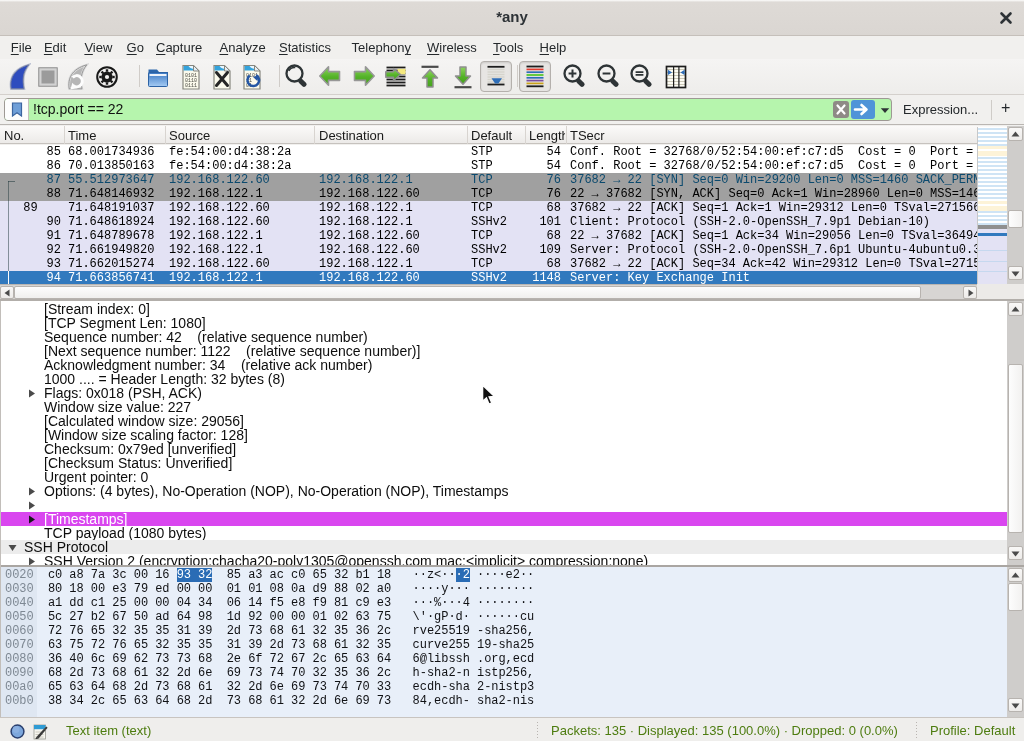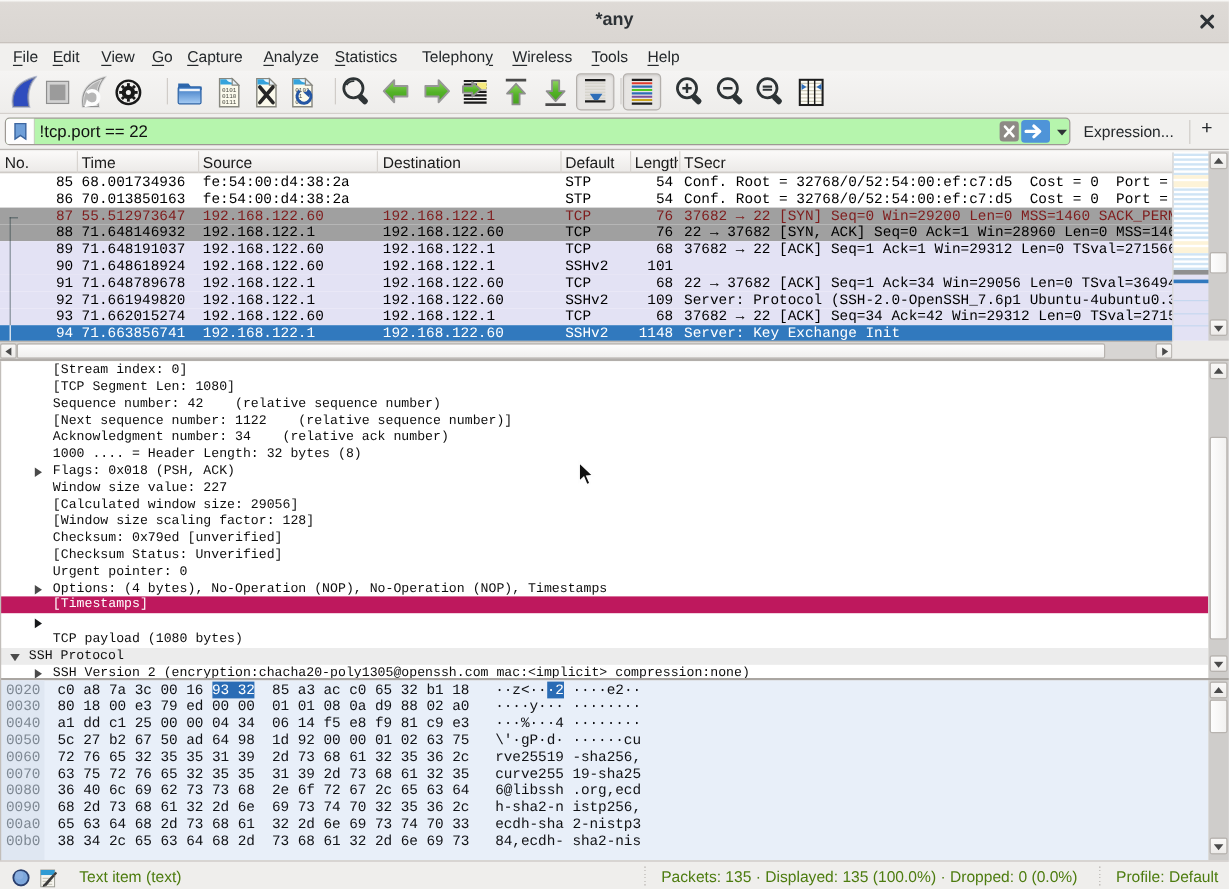--- a/index.html
+++ b/index.html
@@ -37,21 +37,21 @@
 .hcol { position:absolute; top:2px; font-size:13px; color:#1a1a1a; white-space:nowrap; overflow:hidden; }
 .hsep { position:absolute; top:0; width:1px; height:18px; background:#d8d4d0; }
 .prow { position:absolute; left:0; width:977px; height:14px; }
 .prow div { position:absolute; top:0; font-family:"Liberation Mono",monospace; font-size:12px; line-height:14px; white-space:pre; overflow:hidden; }
 
 .sbv { background:#cfcdcb; }
 .sbtn { position:absolute; background:linear-gradient(#f9f8f7,#edebe9); border:1px solid #b7b3af; border-radius:2px; }
 .sthumb { position:absolute; background:linear-gradient(90deg,#fdfdfd,#f2f1f0); border:1px solid #b7b3af; border-radius:2px; }
 
 #details { left:0; top:301px; width:1007px; height:264px; background:#fff; overflow:hidden; }
-.dline { position:absolute; left:0; width:1007px; height:14px; font-family:Liberation Mono, monospace; font-size:11px; line-height:14px; white-space:pre; color:#0d0d0d; }
+.dline { position:absolute; left:0; width:1007px; height:14px; font-family:Liberation Sans, sans-serif; font-size:14px; line-height:14px; white-space:pre; color:#0d0d0d; }
 .tri { position:absolute; }
 
 #hexpane { left:0; top:567px; width:1007px; height:150px; background:#e8eff9; }
 .hxrow { position:absolute; left:5px; height:14px; font-family:"Liberation Mono",monospace; font-size:12px; line-height:14px; white-space:pre; color:#101114; letter-spacing:-0.05px; }
 .hxoff { color:#7e8893; }
 .hxsel { background:#2a6cb5; color:#fff; }
 
 #statusbar { left:0; top:717px; width:1024px; height:24px; background:#efeeec; border-top:1px solid #c8c4c0; }
 .stxt { position:absolute; top:5px; font-size:13px; color:#4d7c0f; white-space:pre; }
 .ssep { position:absolute; top:4px; width:1px; height:16px;
@@ -320,54 +320,55 @@
       </div>
       <div class="prow" style="top:14px;background:#ffffff;color:#000">
         <div style="left:0;width:61px;text-align:right">86</div>
         <div style="left:68px">70.013850163</div>
         <div style="left:169px">fe:54:00:d4:38:2a</div>
         <div style="left:319px"></div>
         <div style="left:471px">STP</div>
         <div style="left:500px;width:61px;text-align:right">54</div>
         <div style="left:570px;width:407px">Conf. Root = 32768/0/52:54:00:ef:c7:d5  Cost = 0  Port = 0x8004</div>
       </div>
-      <div class="prow" style="top:28px;background:#a0a0a0;color:#7f1d1d">
+      <div class="prow" style="top:28px;background:#a0a0a0;color:#0c4a6e">
         <div style="left:0;width:61px;text-align:right">87</div>
         <div style="left:68px">55.512973647</div>
         <div style="left:169px">192.168.122.60</div>
         <div style="left:319px">192.168.122.1</div>
         <div style="left:471px">TCP</div>
         <div style="left:500px;width:61px;text-align:right">76</div>
         <div style="left:570px;width:407px">37682 → 22 [SYN] Seq=0 Win=29200 Len=0 MSS=1460 SACK_PERM=1 TSval=271</div>
       </div>
       <div class="prow" style="top:42px;background:#a0a0a0;color:#000">
         <div style="left:0;width:61px;text-align:right">88</div>
         <div style="left:68px">71.648146932</div>
         <div style="left:169px">192.168.122.1</div>
         <div style="left:319px">192.168.122.60</div>
         <div style="left:471px">TCP</div>
         <div style="left:500px;width:61px;text-align:right">76</div>
         <div style="left:570px;width:407px">22 → 37682 [SYN, ACK] Seq=0 Ack=1 Win=28960 Len=0 MSS=1460 SACK_PERM</div>
       </div>
       <div class="prow" style="top:56px;background:#e3e2f4;color:#000">
-        <div style="left:0;width:61px;text-align:right">89</div>
+        <div style="left:0;width:61px;text-align:center">89</div>
         <div style="left:68px">71.648191037</div>
         <div style="left:169px">192.168.122.60</div>
         <div style="left:319px">192.168.122.1</div>
         <div style="left:471px">TCP</div>
         <div style="left:500px;width:61px;text-align:right">68</div>
         <div style="left:570px;width:407px">37682 → 22 [ACK] Seq=1 Ack=1 Win=29312 Len=0 TSval=2715661385 TSecr</div>
       </div>
       <div class="prow" style="top:70px;background:#e3e2f4;color:#000">
         <div style="left:0;width:61px;text-align:right">90</div>
         <div style="left:68px">71.648618924</div>
         <div style="left:169px">192.168.122.60</div>
         <div style="left:319px">192.168.122.1</div>
         <div style="left:471px">SSHv2</div>
         <div style="left:500px;width:61px;text-align:right">101</div>
+        <div style="left:570px;width:407px">Client: Protocol (SSH-2.0-OpenSSH_7.9p1 Debian-10)</div>
       </div>
       <div class="prow" style="top:84px;background:#e3e2f4;color:#000">
         <div style="left:0;width:61px;text-align:right">91</div>
         <div style="left:68px">71.648789678</div>
         <div style="left:169px">192.168.122.1</div>
         <div style="left:319px">192.168.122.60</div>
         <div style="left:471px">TCP</div>
         <div style="left:500px;width:61px;text-align:right">68</div>
         <div style="left:570px;width:407px">22 → 37682 [ACK] Seq=1 Ack=34 Win=29056 Len=0 TSval=3649489851 TSecr</div>
       </div>
@@ -475,21 +476,21 @@
       <div class="dline" style="left:0;top:141px"><span style="position:absolute;left:44px">Checksum: 0x79ed [unverified]</span></div>
       <div class="dline" style="left:0;top:155px"><span style="position:absolute;left:44px">[Checksum Status: Unverified]</span></div>
       <div class="dline" style="left:0;top:169px"><span style="position:absolute;left:44px">Urgent pointer: 0</span></div>
       <div class="dline" style="left:0;top:183px"><span style="position:absolute;left:44px">Options: (4 bytes), No-Operation (NOP), No-Operation (NOP), Timestamps</span></div>
       <svg class="tri abs" style="left:28px;top:186px" width="8" height="9" viewBox="0 0 8 9">
         <path d="M1 0.5 L7 4.5 L1 8.5 Z" fill="#4a4a4a"></path>
       </svg>
       <svg class="tri abs" style="left:28px;top:200px" width="8" height="9" viewBox="0 0 8 9">
         <path d="M1 0.5 L7 4.5 L1 8.5 Z" fill="#4a4a4a"></path>
       </svg>
-      <div class="dline" style="left:0;top:196px;background:#be185d;color:#fff"><span style="position:absolute;left:44px">[Timestamps]</span></div>
+      <div class="dline" style="left:0;top:211px;background:#d946ef;color:#fff"><span style="position:absolute;left:44px">[Timestamps]</span></div>
       <svg class="tri abs" style="left:28px;top:214px" width="8" height="9" viewBox="0 0 8 9">
         <path d="M1 0.5 L7 4.5 L1 8.5 Z" fill="#16181a"></path>
       </svg>
       <div class="dline" style="left:0;top:225px"><span style="position:absolute;left:44px">TCP payload (1080 bytes)</span></div>
       <div class="dline" style="left:0;top:239px;background:#ececec"><span style="position:absolute;left:24px">SSH Protocol</span></div>
       <svg class="tri abs" style="left:8px;top:243px" width="9" height="8" viewBox="0 0 9 8">
         <path d="M0.5 1 L8.5 1 L4.5 7 Z" fill="#4a4a4a"></path>
       </svg>
       <div class="dline" style="left:0;top:253px"><span style="position:absolute;left:44px">SSH Version 2 (encryption:chacha20-poly1305@openssh.com mac:&lt;implicit&gt; compression:none)</span></div>
       <svg class="tri abs" style="left:28px;top:256px" width="8" height="9" viewBox="0 0 8 9">

